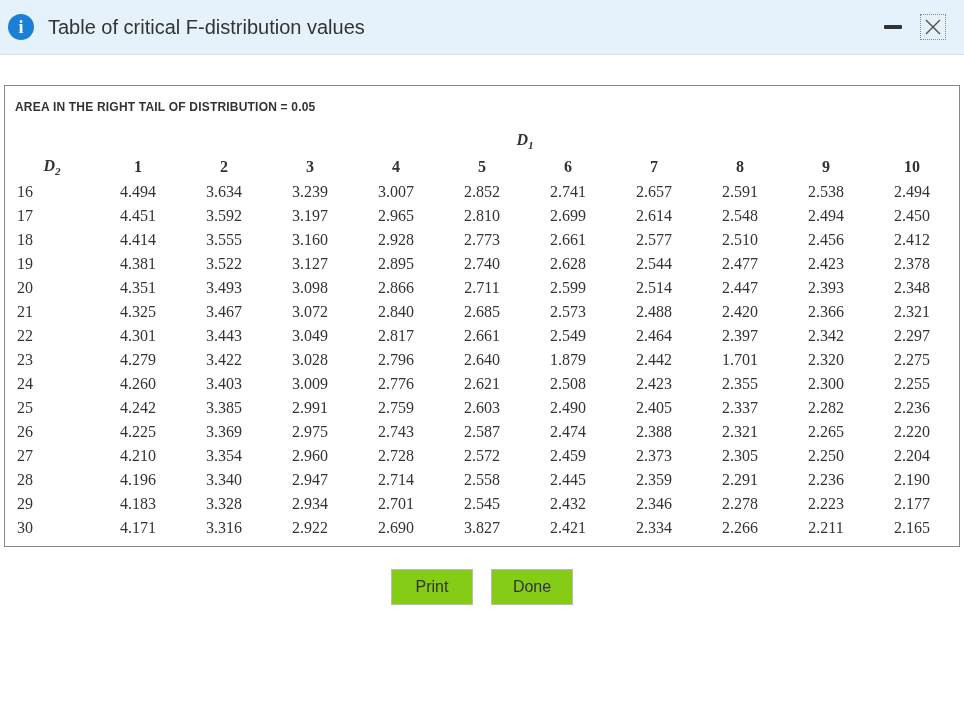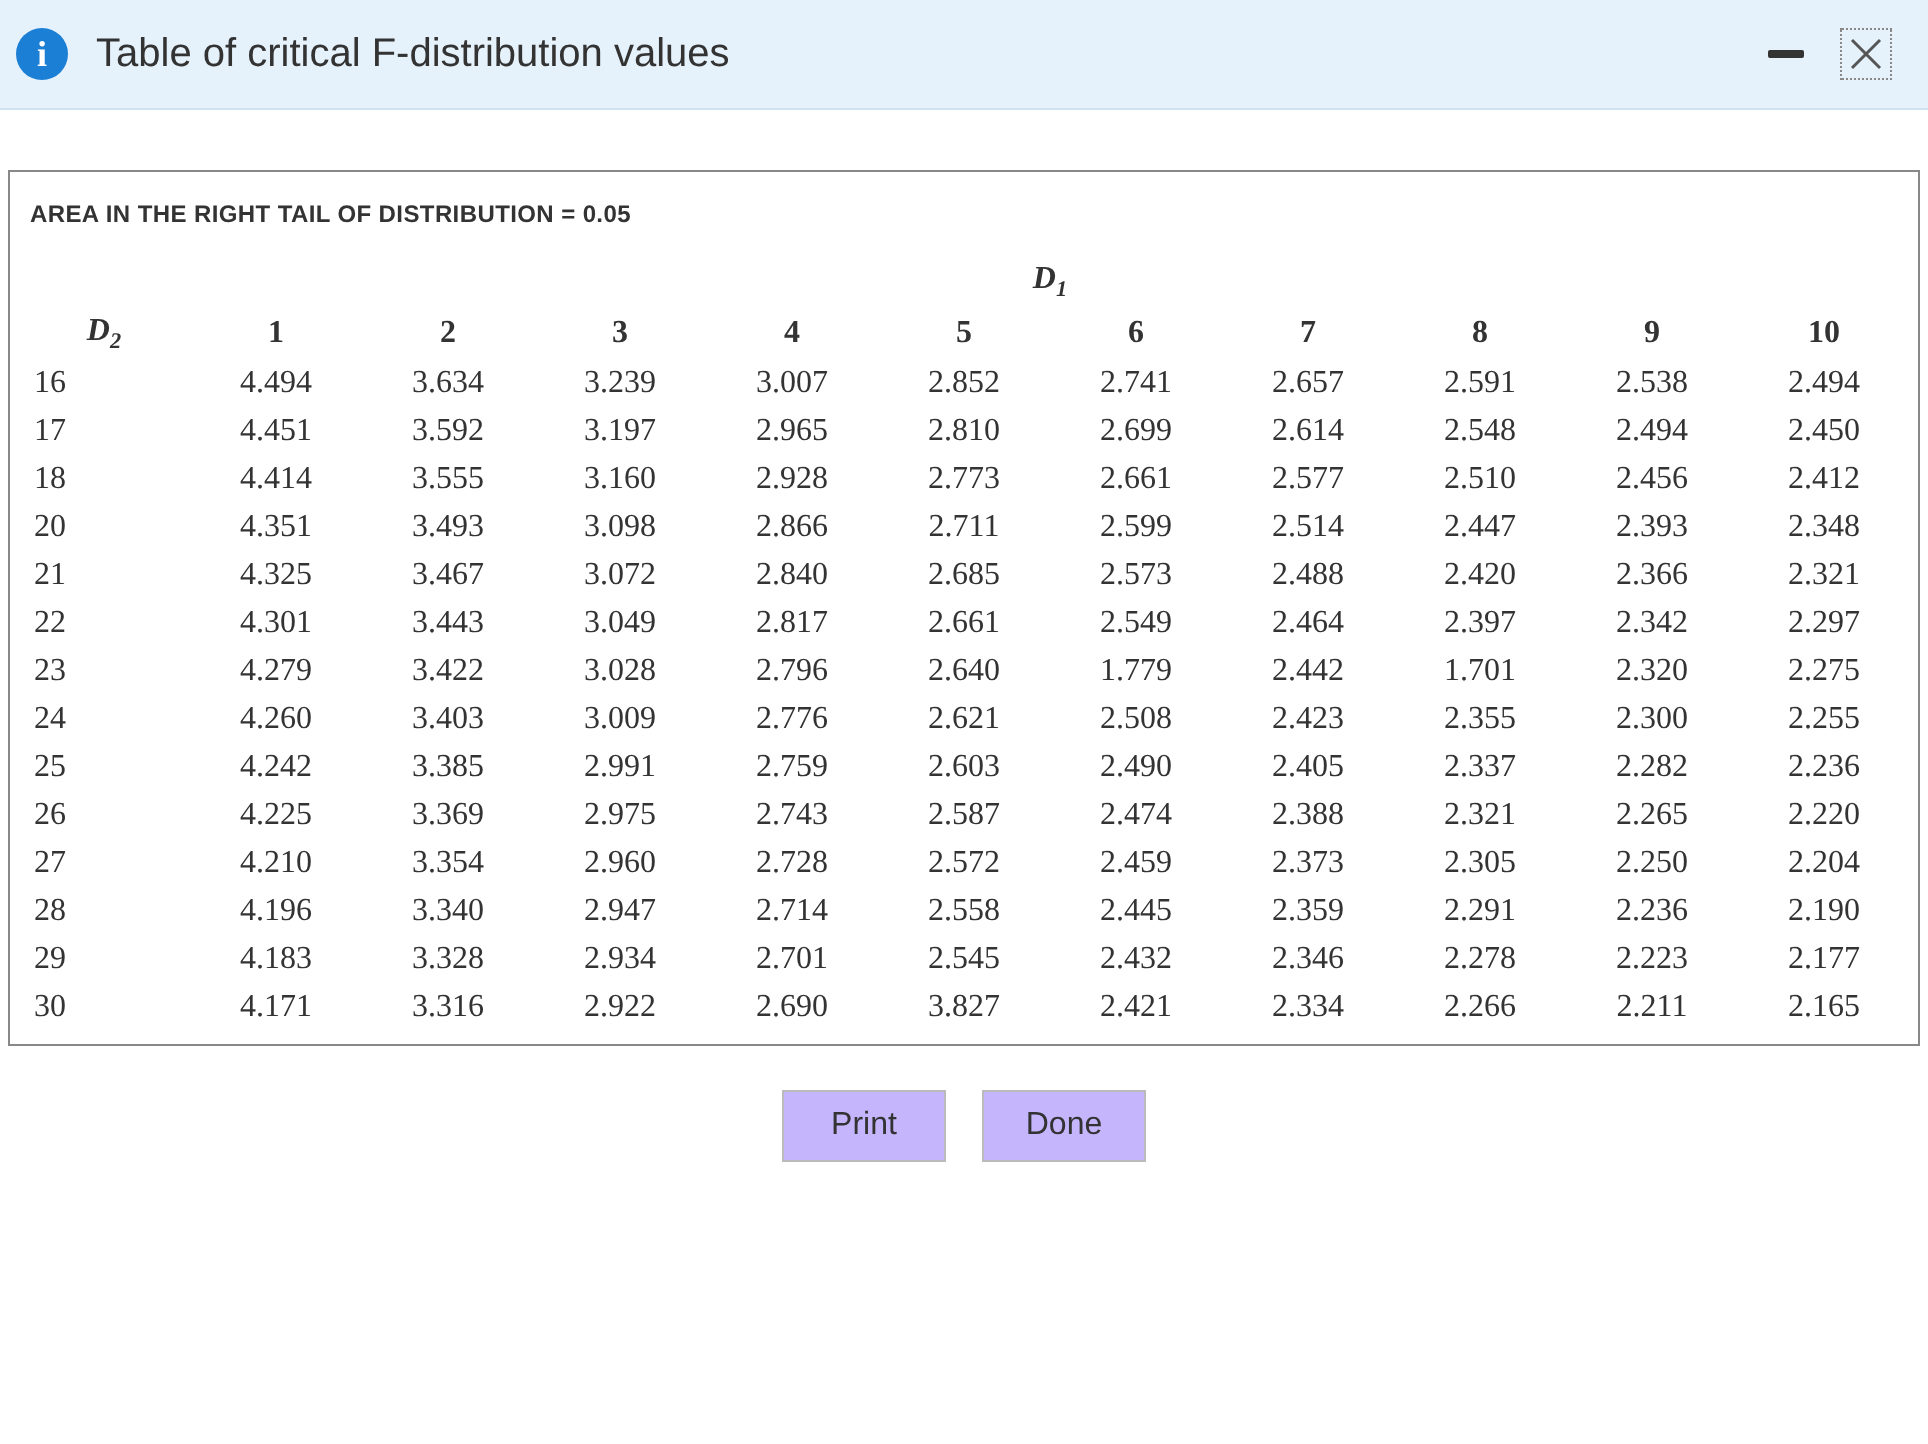--- a/index.html
+++ b/index.html
@@ -119,21 +119,21 @@
     display: flex;
     justify-content: center;
     gap: 18px;
     padding: 22px 0 0 0;
   }
   .btn {
     min-width: 82px;
     padding: 8px 16px;
     border: 1px solid #bbb;
     border-radius: 0;
-    background: #c4b5fd;
+    background: #84cc16;
     font-size: 16px;
     color: #333;
     cursor: pointer;
     font-family: Arial, Helvetica, sans-serif;
   }
   sub { font-size: 0.7em; }
 </style>
 </head>
 <body>
 
@@ -214,20 +214,33 @@
             <td>3.160</td>
             <td>2.928</td>
             <td>2.773</td>
             <td>2.661</td>
             <td>2.577</td>
             <td>2.510</td>
             <td>2.456</td>
             <td>2.412</td>
           </tr>
           <tr>
+            <td class="rowlabel">19</td>
+            <td>4.381</td>
+            <td>3.522</td>
+            <td>3.127</td>
+            <td>2.895</td>
+            <td>2.740</td>
+            <td>2.628</td>
+            <td>2.544</td>
+            <td>2.477</td>
+            <td>2.423</td>
+            <td>2.378</td>
+          </tr>
+          <tr>
             <td class="rowlabel">20</td>
             <td>4.351</td>
             <td>3.493</td>
             <td>3.098</td>
             <td>2.866</td>
             <td>2.711</td>
             <td>2.599</td>
             <td>2.514</td>
             <td>2.447</td>
             <td>2.393</td>
@@ -259,21 +272,21 @@
             <td>2.342</td>
             <td>2.297</td>
           </tr>
           <tr>
             <td class="rowlabel">23</td>
             <td>4.279</td>
             <td>3.422</td>
             <td>3.028</td>
             <td>2.796</td>
             <td>2.640</td>
-            <td>1.779</td>
+            <td>1.879</td>
             <td>2.442</td>
             <td>1.701</td>
             <td>2.320</td>
             <td>2.275</td>
           </tr>
           <tr>
             <td class="rowlabel">24</td>
             <td>4.260</td>
             <td>3.403</td>
             <td>3.009</td>

